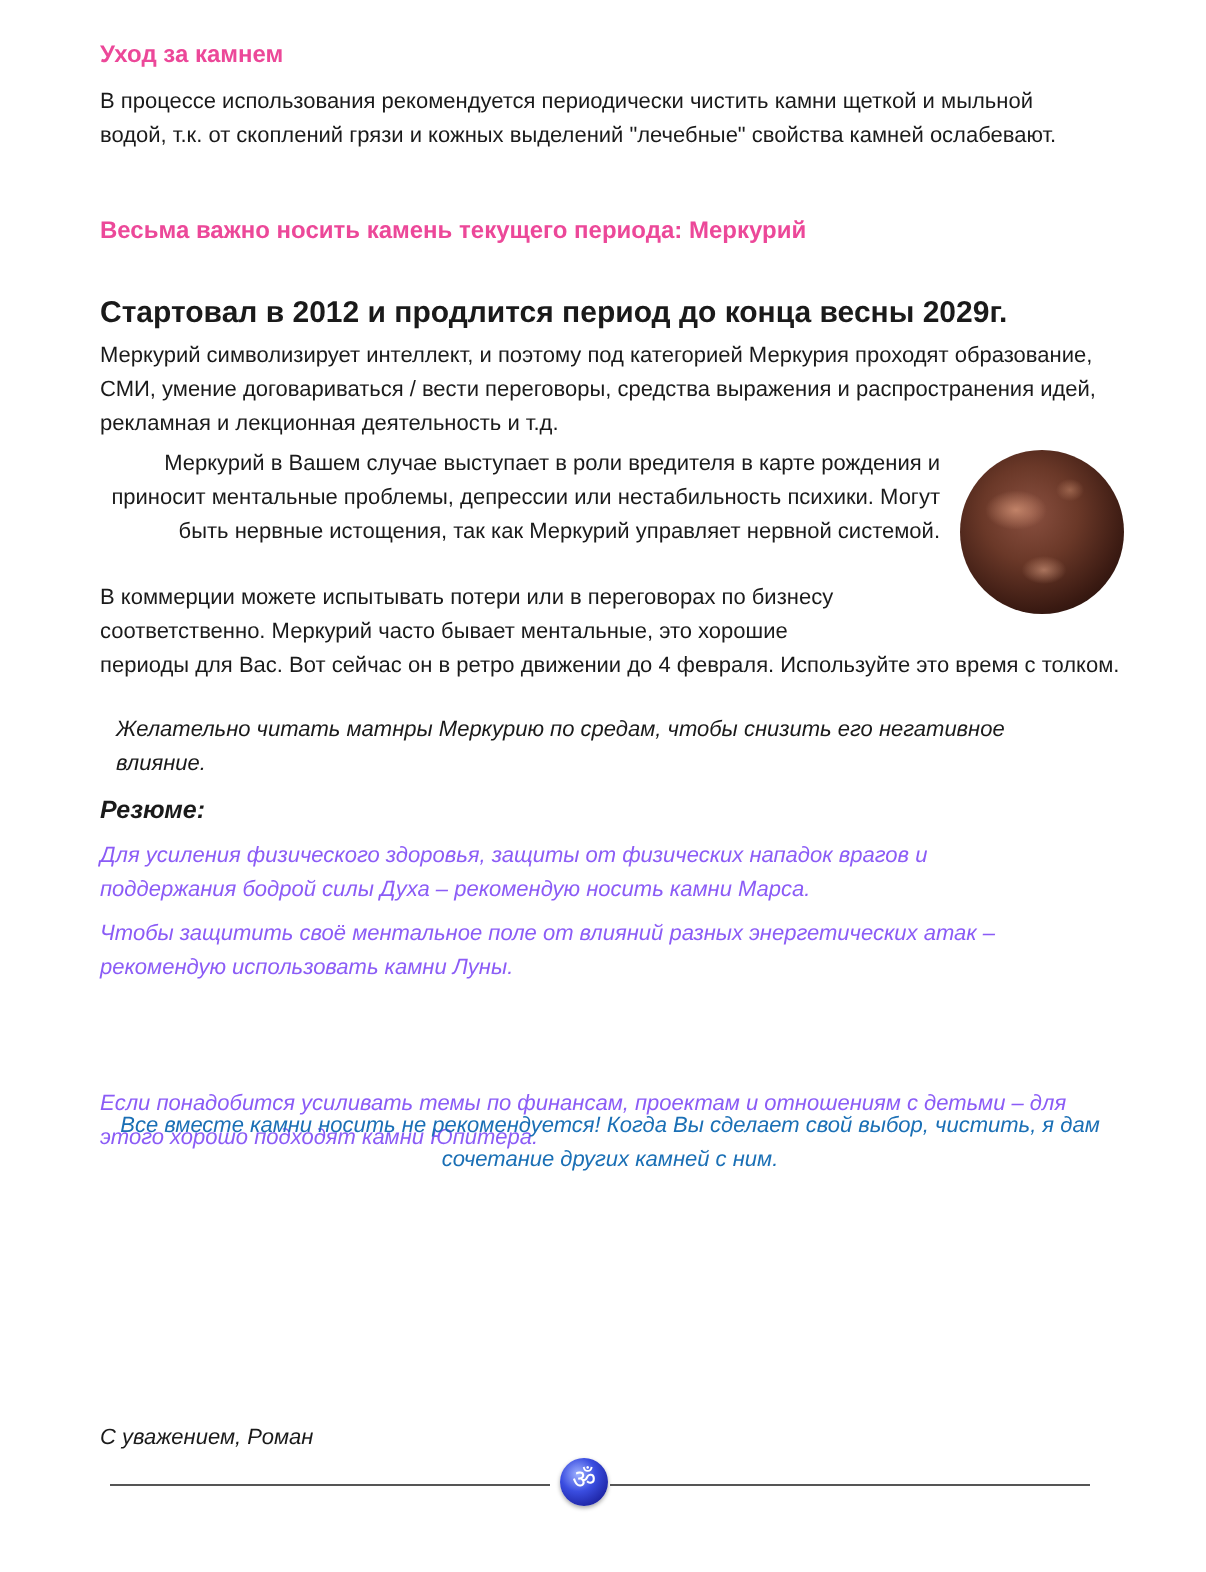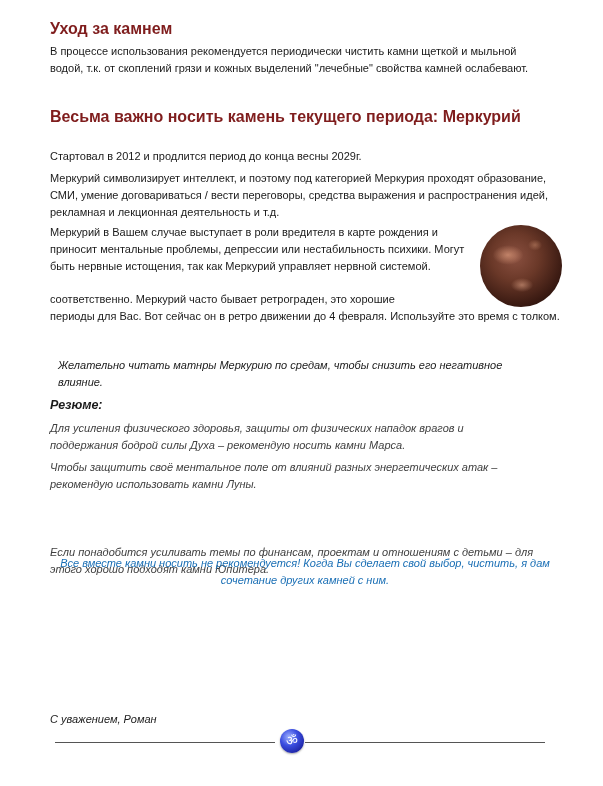--- a/index.html
+++ b/index.html
@@ -1,31 +1,31 @@
 <!DOCTYPE html>
 <html><head>
   <meta charset="utf-8">
   <style>
     html, body { margin: 0; padding: 0; background: #ffffff; }
     body { width: 603px; height: 786px; position: relative; overflow: hidden;
       font-family: "Liberation Sans", sans-serif; color: #1a1a1a; }
     .page { position: absolute; left: 50px; top: 0; width: 505px; }
-    h2 { margin: 0; font-size: 16px; font-weight: bold; color: #7f1d1d; }
+    h2 { margin: 0; font-size: 12px; font-weight: bold; color: #ec4899; }
     p { margin: 0; font-size: 11px; line-height: 17px; }
     .care-title { position: absolute; top: 20px; left: 0; }
     .care-text { position: absolute; top: 43px; left: 0; width: 500px; }
     .period-title { position: absolute; top: 108px; left: 0; }
-    .period-sub { position: absolute; top: 148px; left: 0; font-size: 11px; font-weight: normal; }
+    .period-sub { position: absolute; top: 148px; left: 0; font-size: 15px; font-weight: bold; }
     .p1 { position: absolute; top: 170px; left: 0; width: 505px; }
-    .p2 { position: absolute; top: 224px; left: 0; width: 420px; }
+    .p2 { position: absolute; top: 224px; left: 0; width: 420px; text-align: right; }
     .p3 { position: absolute; top: 291px; left: 0; width: 510px; }
     .p3 .line1 { display: block; }
     .p4 { position: absolute; top: 357px; left: 8px; width: 480px; font-style: italic; }
     .resume { position: absolute; top: 397px; left: 0; font-size: 12.5px; font-weight: bold; font-style: italic; }
-    .it { font-style: italic; color: #404040; }
+    .it { font-style: italic; color: #8b5cf6; }
     .r1 { position: absolute; top: 420px; left: 0; width: 480px; }
     .r2 { position: absolute; top: 459px; left: 0; width: 500px; }
     .r3 { position: absolute; top: 496px; left: 0; width: 505px; margin-top: 48px; }
     .note { position: absolute; top: 555px; left: 10px; width: 490px; text-align: center;
       font-style: italic; color: #1a6fb5; }
     .sign { position: absolute; top: 711px; left: 0; font-style: italic; }
     .planet { position: absolute; left: 480px; top: 225px; width: 82px; height: 82px; border-radius: 50%;
       background:
         radial-gradient(ellipse 22px 14px at 28px 30px, rgba(215,150,120,0.75), rgba(215,150,120,0) 70%),
         radial-gradient(ellipse 16px 10px at 42px 60px, rgba(230,170,140,0.55), rgba(230,170,140,0) 70%),
@@ -45,21 +45,22 @@
 <div class="page">
   <h2 class="care-title">Уход за камнем</h2>
   <p class="care-text">В процессе использования рекомендуется периодически чистить камни щеткой и мыльной водой, т.к. от скоплений грязи и кожных выделений "лечебные" свойства камней ослабевают.</p>
 
   <h2 class="period-title">Весьма важно носить камень текущего периода: Меркурий</h2>
   <p class="period-sub">Стартовал в 2012 и продлится период до конца весны 2029г.</p>
 
   <p class="p1">Меркурий символизирует интеллект, и поэтому под категорией Меркурия проходят образование, СМИ, умение договариваться / вести переговоры, средства выражения и распространения идей, рекламная и лекционная деятельность и т.д.</p>
   <p class="p2">Меркурий в Вашем случае выступает в роли вредителя в карте рождения и приносит ментальные проблемы, депрессии или нестабильность психики. Могут быть нервные истощения, так как Меркурий управляет нервной системой.</p>
   <p class="p3">
-    <span class="line1">соответственно. Меркурий часто бывает ретрограден, это хорошие</span>
+    <span class="line1">В коммерции можете испытывать потери или в переговорах по бизнесу</span>
+    <span class="line1">соответственно. Меркурий часто бывает ментальные, это хорошие</span>
     <span>периоды для Вас. Вот сейчас он в ретро движении до 4 февраля. Используйте это время с толком.</span>
   </p>
   <p class="p4">Желательно читать матнры Меркурию по средам, чтобы снизить его негативное влияние.</p>
 
   <p class="resume">Резюме:</p>
   <p class="r1 it">Для усиления физического здоровья, защиты от физических нападок врагов и поддержания бодрой силы Духа – рекомендую носить камни Марса.</p>
   <p class="r2 it">Чтобы защитить своё ментальное поле от влияний разных энергетических атак – рекомендую использовать камни Луны.</p>
   <p class="r3 it">Если понадобится усиливать темы по финансам, проектам и отношениям с детьми – для этого хорошо подходят камни Юпитера.</p>
 
   <p class="note">Все вместе камни носить не рекомендуется! Когда Вы сделает свой выбор, чистить, я дам сочетание других камней с ним.</p>

